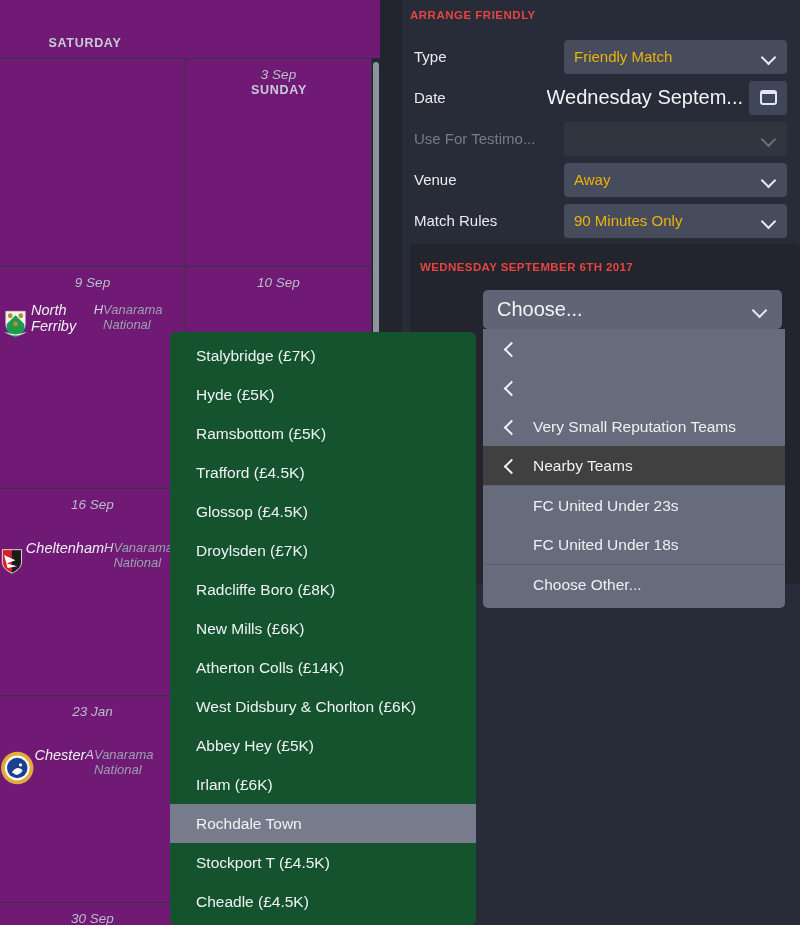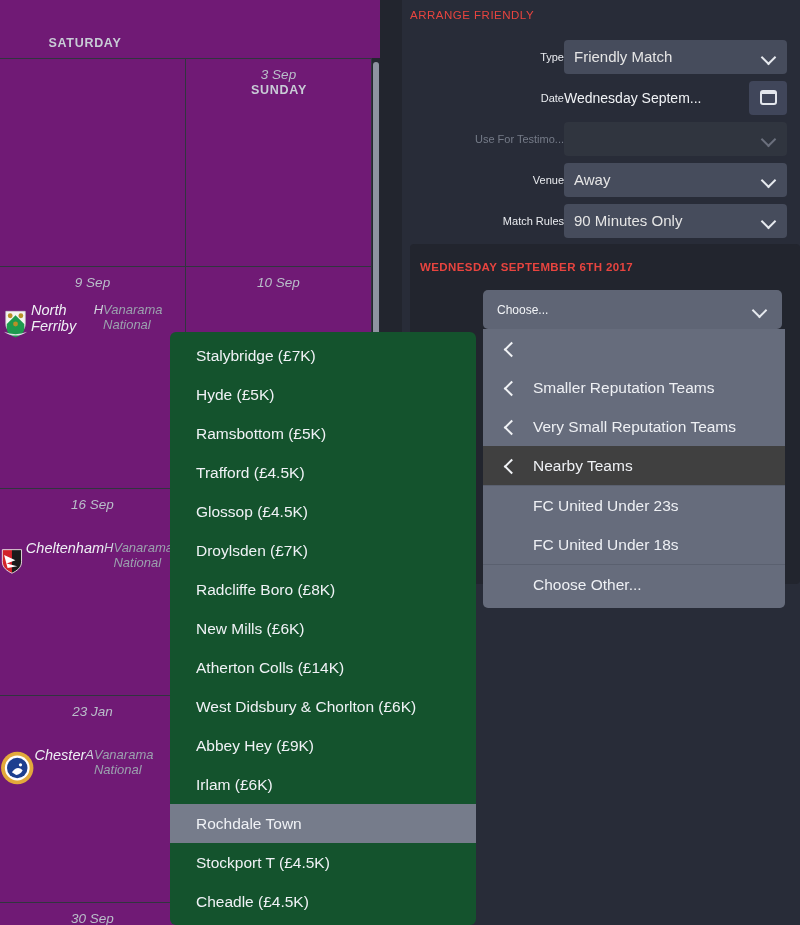--- a/index.html
+++ b/index.html
@@ -58,49 +58,49 @@
     background: #22252e;
   }
 
   
   .panel {
     position: absolute; left: 402px; top: 0; width: 398px; height: 925px;
     background: #282c38;
   }
   .panel-title {
     position: absolute; left: 8px; top: 9px;
-    font-size: 11.5px; font-weight: normal; letter-spacing: .5px;
+    font-size: 11.5px; font-weight: bold; letter-spacing: .5px;
     color: #e8443f; text-transform: uppercase;
   }
   .form { position: absolute; left: 0; top: 36px; width: 398px; }
   .frow { display: flex; align-items: center; height: 41px; }
   .flabel {
     width: 162px; padding-left: 12px;
-    font-size: 11px; color: #e9ebef; text-align: right;
+    font-size: 15px; color: #e9ebef;
   }
   .flabel.dim { color: #757b88; }
   .fctl { flex: 1; padding-right: 13px; display: flex; align-items: center; }
   .select {
     flex: 1; height: 34px; border-radius: 4px; background: #464c5c;
     display: flex; align-items: center; padding: 0 10px;
-    font-size: 15px; color: #e5e5e5; gap: 31px;
+    font-size: 15px; color: #eab308; gap: 31px;
   }
   .select.empty { background: #30353f; }
   .select .sel-val { flex: 1; }
   .chev {
     width: 15px; height: 9px; flex: 0 0 15px; position: relative;
   }
   .chev::before {
     content: ""; position: absolute; left: 1px; top: 0;
     width: 9px; height: 9px; border-right: 2.4px solid #e6e9ee;
     border-bottom: 2.4px solid #e6e9ee; transform: rotate(45deg);
   }
   .chev.dim::before { border-color: #6b707d; }
   .date-text {
-    flex: 1; font-size: 14px; color: #f1f3f6; white-space: nowrap;
+    flex: 1; font-size: 20px; color: #f1f3f6; white-space: nowrap;
     overflow: hidden;
   }
   .cal-btn {
     flex: 0 0 38px; height: 34px; margin-left: 6px; border-radius: 4px;
     background: #40465a; display: flex; align-items: center;
     justify-content: center;
   }
   .cal-btn-glyph {
     width: 17px; height: 15px; border: 2.4px solid #e3e6ec; border-radius: 3px;
     border-top-width: 4px;
@@ -115,21 +115,21 @@
     position: absolute; left: 420px; top: 261px;
     font-size: 11.5px; font-weight: bold; letter-spacing: .4px;
     color: #e8443f; text-transform: uppercase;
   }
 
   
   .choose-box {
     position: absolute; left: 483px; top: 290px; width: 299px; height: 39px;
     background: #5f6575; border-radius: 5px;
     display: flex; align-items: center; padding: 0 14px;
-    font-size: 12px; color: #f2f4f7; z-index: 20;
+    font-size: 20px; color: #f2f4f7; z-index: 20;
   }
   .choose-box .sel-val { flex: 1; }
 
   
   .repmenu {
     position: absolute; left: 483px; top: 329px; width: 302px;
     background: #666c7c; border-radius: 0 0 5px 5px;
     z-index: 22; padding-bottom: 4px; overflow: hidden;
   }
   .repitem {
@@ -323,21 +323,20 @@
     <span class="sel-val">Choose...</span>
     <span class="chev"></span>
   </div>
 
   <div class="repmenu">
     <div class="repitem">
       <span class="back-chev"></span>
     </div>
     <div class="repitem">
       <span class="back-chev"></span>
-      <span class="rep-label">Smaller Reputation Teams</span>
     </div>
     <div class="repitem">
       <span class="back-chev"></span>
       <span class="rep-label">Very Small Reputation Teams</span>
     </div>
     <div class="repitem hl">
       <span class="back-chev"></span>
       <span class="rep-label">Nearby Teams</span>
     </div>
     <div class="repsep"></div>
@@ -357,20 +356,20 @@
     <div class="titem">Stalybridge (£7K)</div>
     <div class="titem">Hyde (£5K)</div>
     <div class="titem">Ramsbottom (£5K)</div>
     <div class="titem">Trafford (£4.5K)</div>
     <div class="titem">Glossop (£4.5K)</div>
     <div class="titem">Droylsden (£7K)</div>
     <div class="titem">Radcliffe Boro (£8K)</div>
     <div class="titem">New Mills (£6K)</div>
     <div class="titem">Atherton Colls (£14K)</div>
     <div class="titem">West Didsbury &amp; Chorlton (£6K)</div>
-    <div class="titem">Abbey Hey (£9K)</div>
+    <div class="titem">Abbey Hey (£5K)</div>
     <div class="titem">Irlam (£6K)</div>
     <div class="titem hl">Rochdale Town</div>
     <div class="titem">Stockport T (£4.5K)</div>
     <div class="titem">Cheadle (£4.5K)</div>
   </div>
 
 </div>
 
 </body></html>

